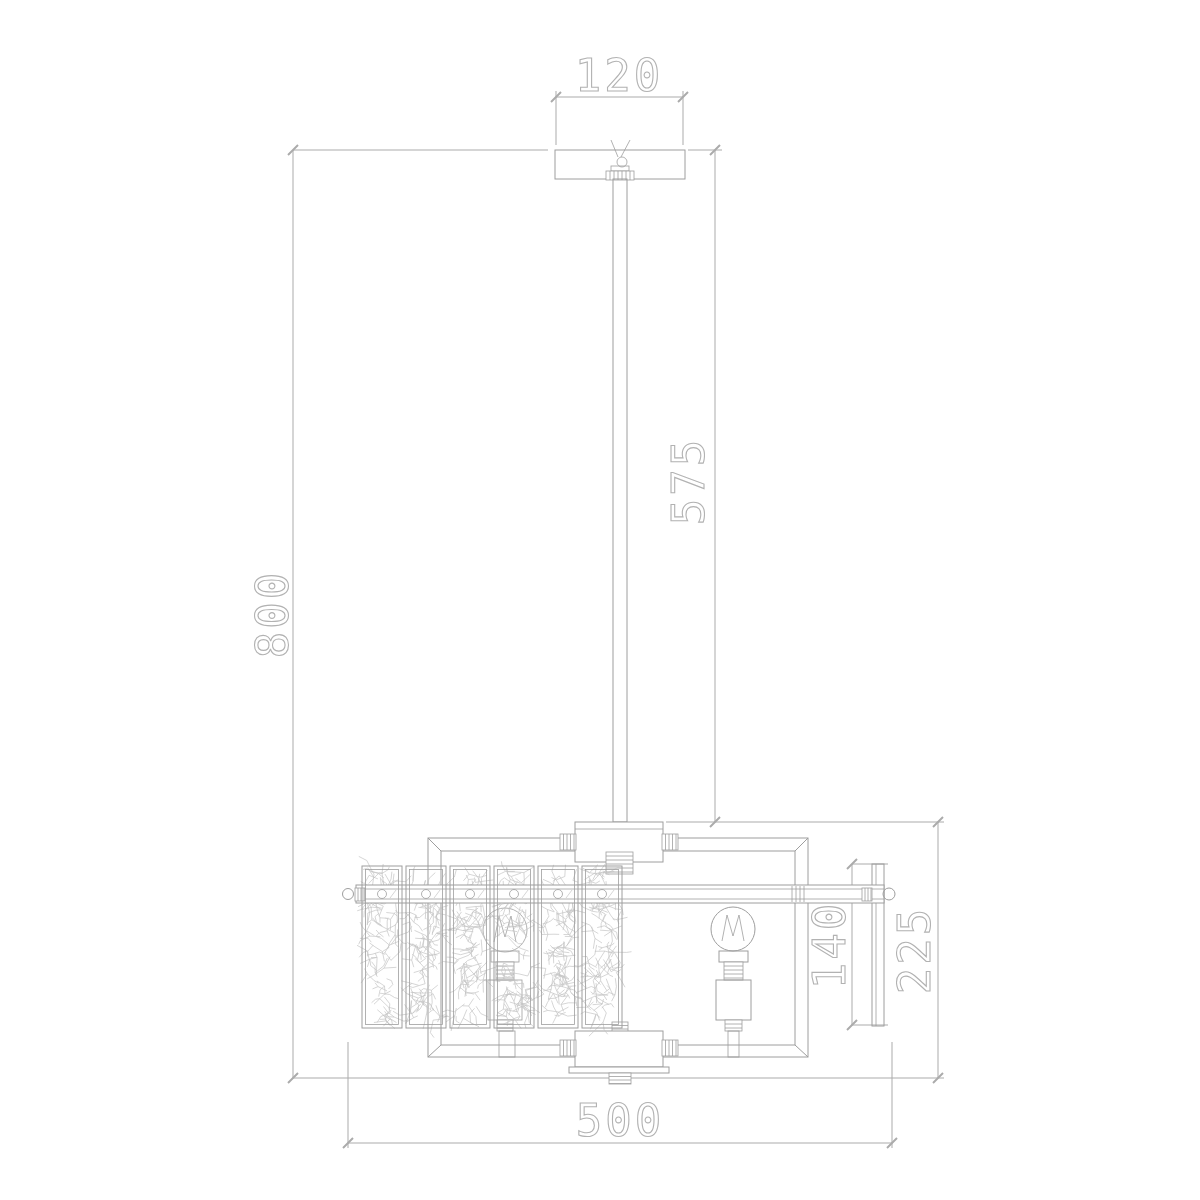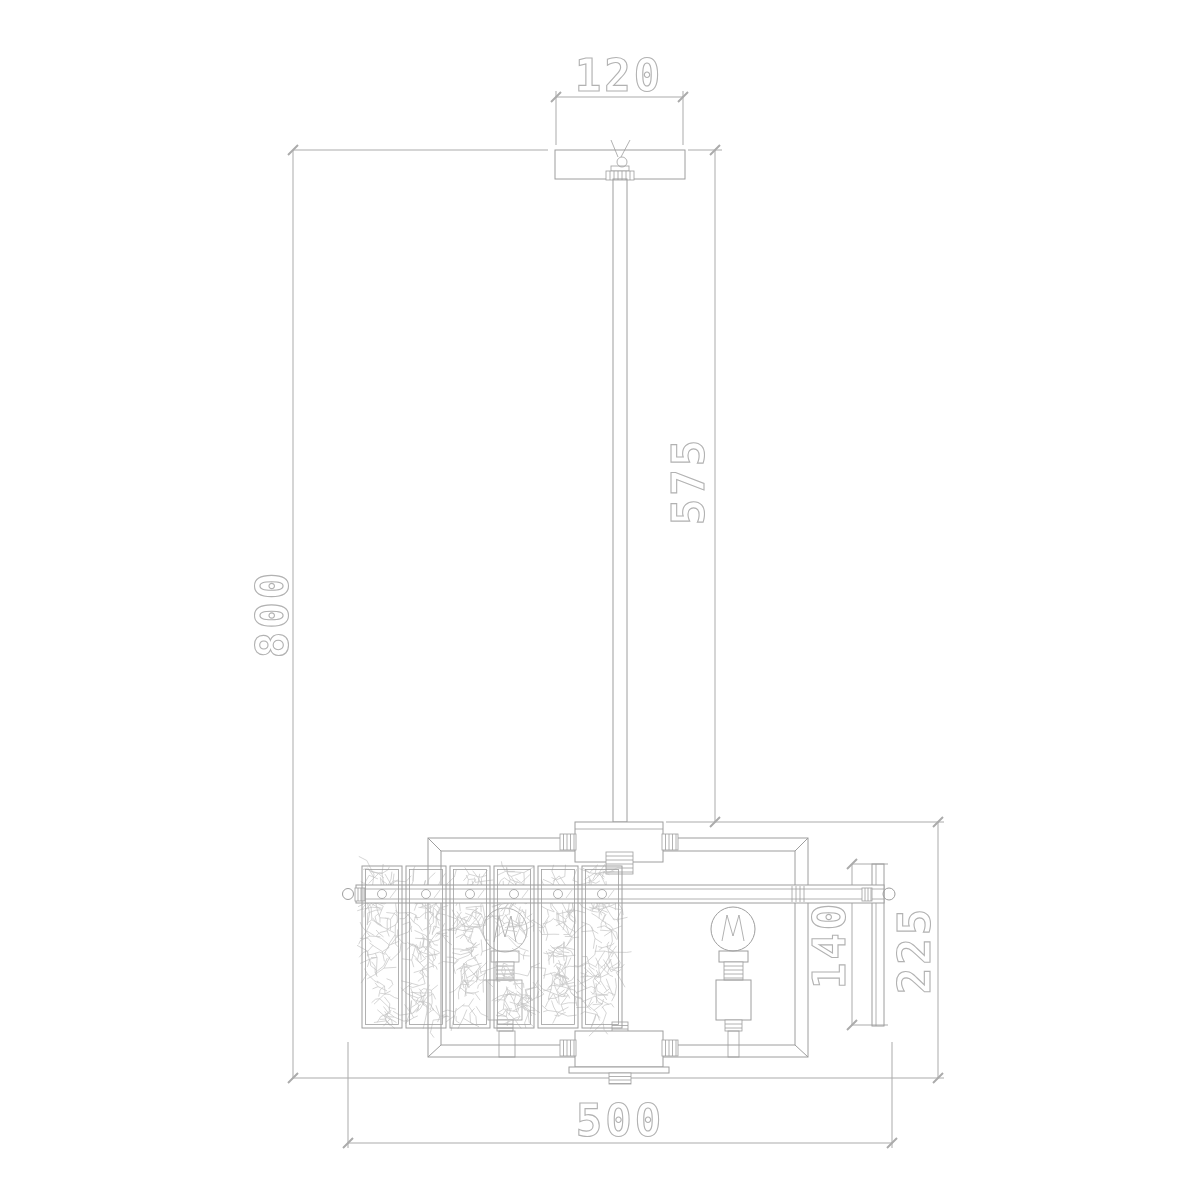--- a/index.html
+++ b/index.html
@@ -2,21 +2,21 @@
 <html style="--c-background: #ffffff; --c-fixture-line: #9e9e9e; --c-dimension-line: #ababab; --c-dimension-text: #b2b2b2; --c-crystal-texture: #c4c4c4;"><head>
 <meta charset="utf-8">
 <style>
   html,body{margin:0;padding:0;}
   body{
     width:1200px;height:1200px;
     background:var(--c-background,#ffffff);
     font-family:"DejaVu Sans Mono",monospace;
     overflow:hidden;
   }
-  #stage{position:relative;width:1200px;height:904px;font-weight:bold;}
+  #stage{position:relative;width:1200px;height:904px;}
   svg{display:block;}
   .ln{stroke:var(--c-fixture-line,#9e9e9e);fill:none;stroke-width:1;}
   .lnthin{stroke:var(--c-fixture-line,#9e9e9e);fill:none;stroke-width:.8;}
   .fillw{fill:#ffffff;}
   .dim{stroke:var(--c-dimension-line,#ababab);fill:none;stroke-width:1;}
   .tick{stroke:var(--c-dimension-line,#ababab);stroke-width:2;fill:none;}
   .tex{stroke:var(--c-crystal-texture,#c3c3c3);stroke-width:.7;fill:none;}
   .dimtext{
     font-family:"DejaVu Sans Mono",monospace;
     font-size:44px;

